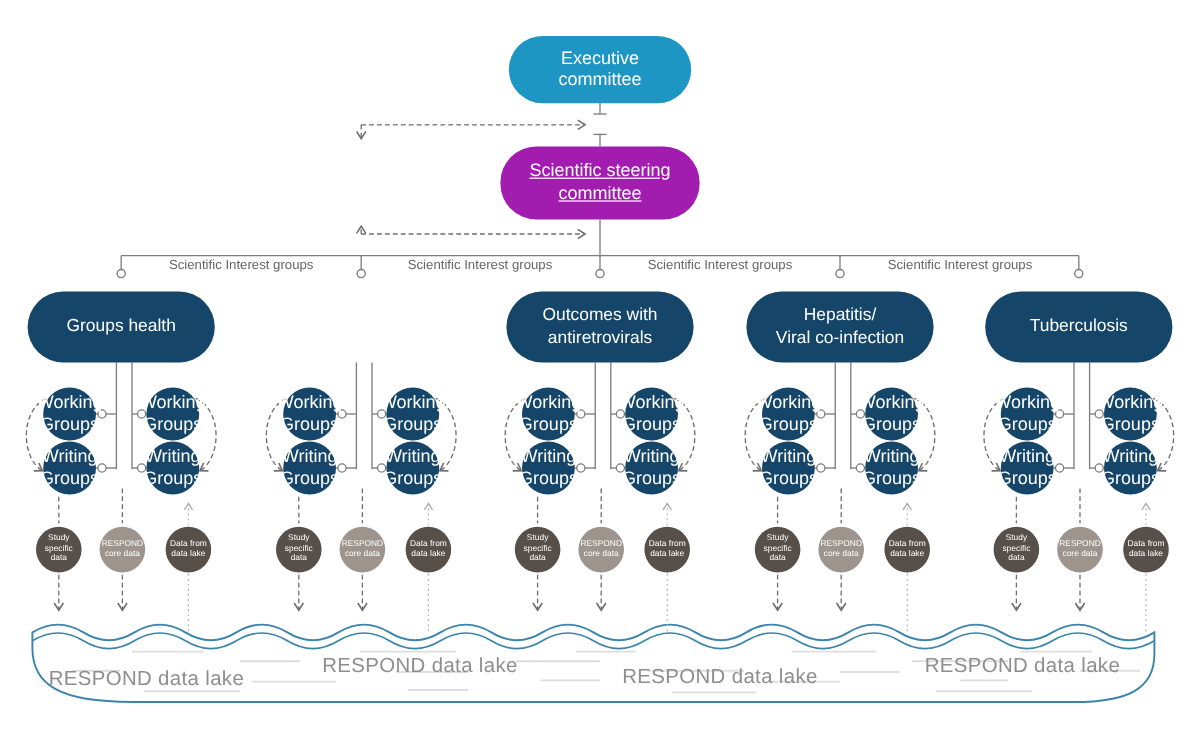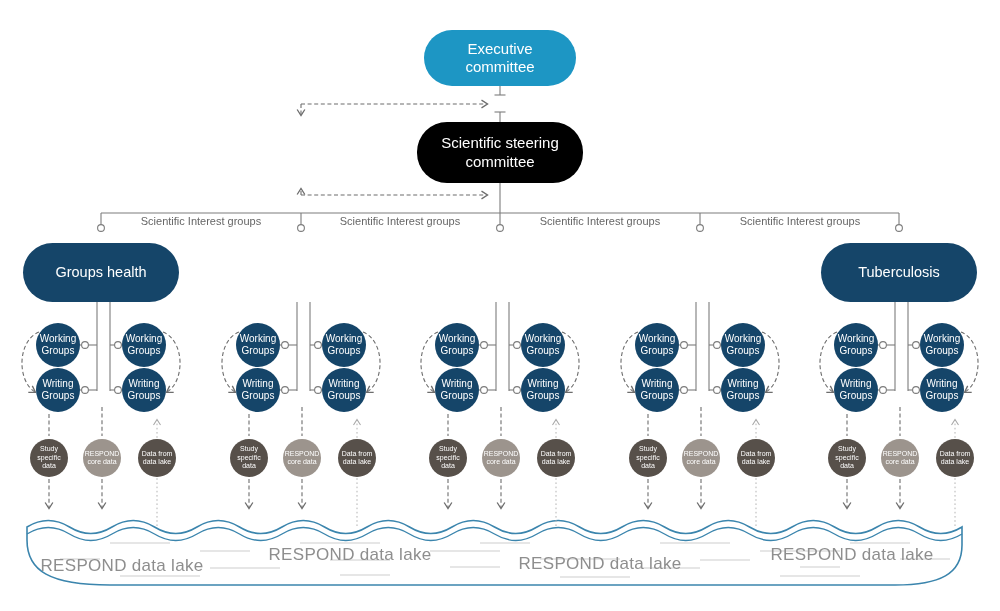--- a/index.html
+++ b/index.html
@@ -9,32 +9,32 @@
     border-radius:21px;
   }
   #stage svg{position:absolute;left:0;top:0;z-index:1;}
   .abs{position:absolute;z-index:2;}
   .pill{
     display:flex;align-items:center;justify-content:center;text-align:center;
     color:#fff;white-space:pre-line;border-radius:30px;line-height:1.22;
   }
   #exec{left:424px;top:30px;width:152px;height:56px;background:#1d96c4;font-size:15px;}
   #secr{left:225px;top:122px;width:156px;height:61px;background:#57504a;font-size:17px;}
-  #steer{left:417px;top:122px;width:166px;height:61px;background:#000000;font-size:15px;}
+  #steer{left:417px;top:122px;width:166px;height:61px;background:#a21caf;font-size:15px;text-decoration:underline;}
   .silabel{
     top:215px;width:170px;text-align:center;font-size:11px;color:#666;z-index:2;position:absolute;
   }
   .gbox{
     position:absolute;top:243px;width:156px;height:59px;border-radius:30px;background:#154569;
     color:#fff;font-size:14.5px;line-height:1.25;display:flex;align-items:center;justify-content:center;
     text-align:center;white-space:pre-line;z-index:2;
   }
   .node{
     position:absolute;width:44px;height:44px;border-radius:50%;background:#154569;color:#fff;
-    font-size:10px;line-height:1.18;display:flex;align-items:center;justify-content:center;
+    font-size:15px;line-height:1.18;display:flex;align-items:center;justify-content:center;
     text-align:center;white-space:pre-line;z-index:2;
   }
   .dcirc{
     position:absolute;top:439px;width:38px;height:38px;border-radius:50%;color:#fff;
     font-size:7px;line-height:1.2;display:flex;align-items:center;justify-content:center;
     text-align:center;white-space:pre-line;z-index:2;
   }
   .dark{background:#57504a;}
   .light{background:#9c948d;}
   .lakelabel{
@@ -196,36 +196,40 @@
   <div class="node" style="left:322px;top:368px">Writing
 Groups</div>
   <div class="dcirc dark" style="left:230px">Study
 specific
 data</div>
   <div class="dcirc light" style="left:283px">RESPOND
 core data</div>
   <div class="dcirc dark" style="left:338px">Data from
 data lake</div>
 
+  <div class="gbox" style="left:422px">Outcomes with
+antiretrovirals</div>
   <div class="node" style="left:435px;top:323px">Working
 Groups</div>
   <div class="node" style="left:521px;top:323px">Working
 Groups</div>
   <div class="node" style="left:435px;top:368px">Writing
 Groups</div>
   <div class="node" style="left:521px;top:368px">Writing
 Groups</div>
   <div class="dcirc dark" style="left:429px">Study
 specific
 data</div>
   <div class="dcirc light" style="left:482px">RESPOND
 core data</div>
   <div class="dcirc dark" style="left:537px">Data from
 data lake</div>
 
+  <div class="gbox" style="left:622px">Hepatitis/
+Viral co-infection</div>
   <div class="node" style="left:635px;top:323px">Working
 Groups</div>
   <div class="node" style="left:721px;top:323px">Working
 Groups</div>
   <div class="node" style="left:635px;top:368px">Writing
 Groups</div>
   <div class="node" style="left:721px;top:368px">Writing
 Groups</div>
   <div class="dcirc dark" style="left:629px">Study
 specific

